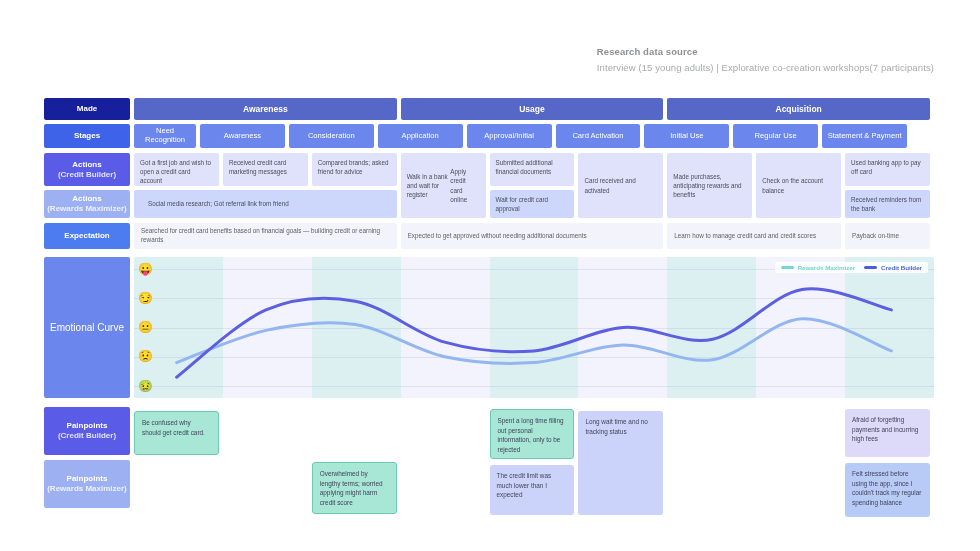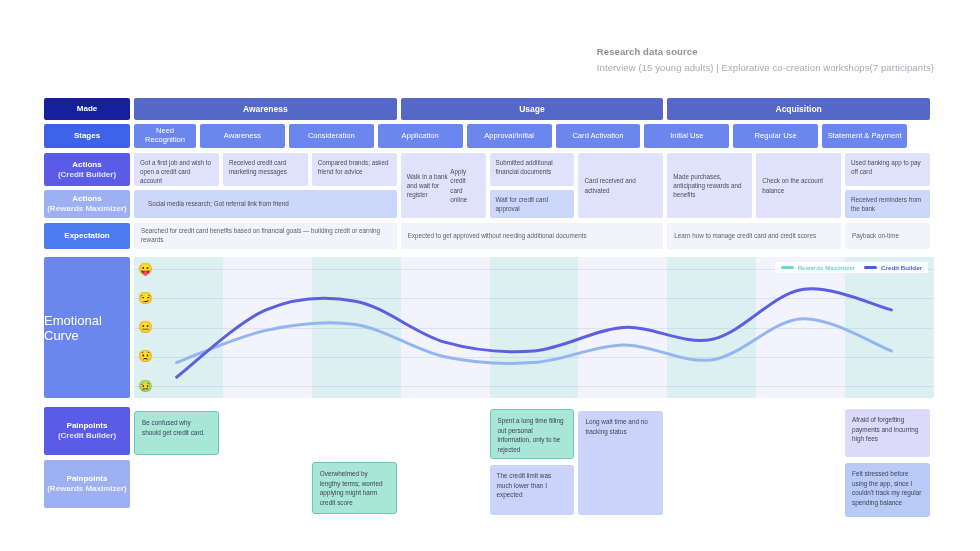--- a/index.html
+++ b/index.html
@@ -76,21 +76,21 @@
     font-size: 6.3px; line-height: 1.4; padding: 5px 7px;
     display: flex; align-items: center;
   }
 
   
   .curve-block { display: flex; width: 890px; margin-bottom: 9px; }
   .lbl-curve {
     width: 86px; min-width: 86px; margin-right: 4px; height: 141px;
     background: #6b86ed; color: #fff; border-radius: 2px;
     display: flex; align-items: center; justify-content: center;
-    font-size: 13px; font-weight: normal;
+    font-size: 10px; font-weight: normal;
   }
   .curve-area { position: relative; flex: 1; height: 141px; background: #f5f6fd; border-radius: 2px; overflow: hidden; }
   .bands { position: absolute; inset: 0; display: flex; }
   .band { height: 100%; }
   .band.teal { background: #dcf0f1; }
   .band.lav  { background: #f2f3fc; }
   .hlines { position: absolute; inset: 0; }
   .hline { position: absolute; left: 0; right: 0; height: 1px; background: rgba(150,165,200,.22); }
   .emojis { position: absolute; left: 0; top: 0; width: 34px; height: 100%; }
   .emoji {

